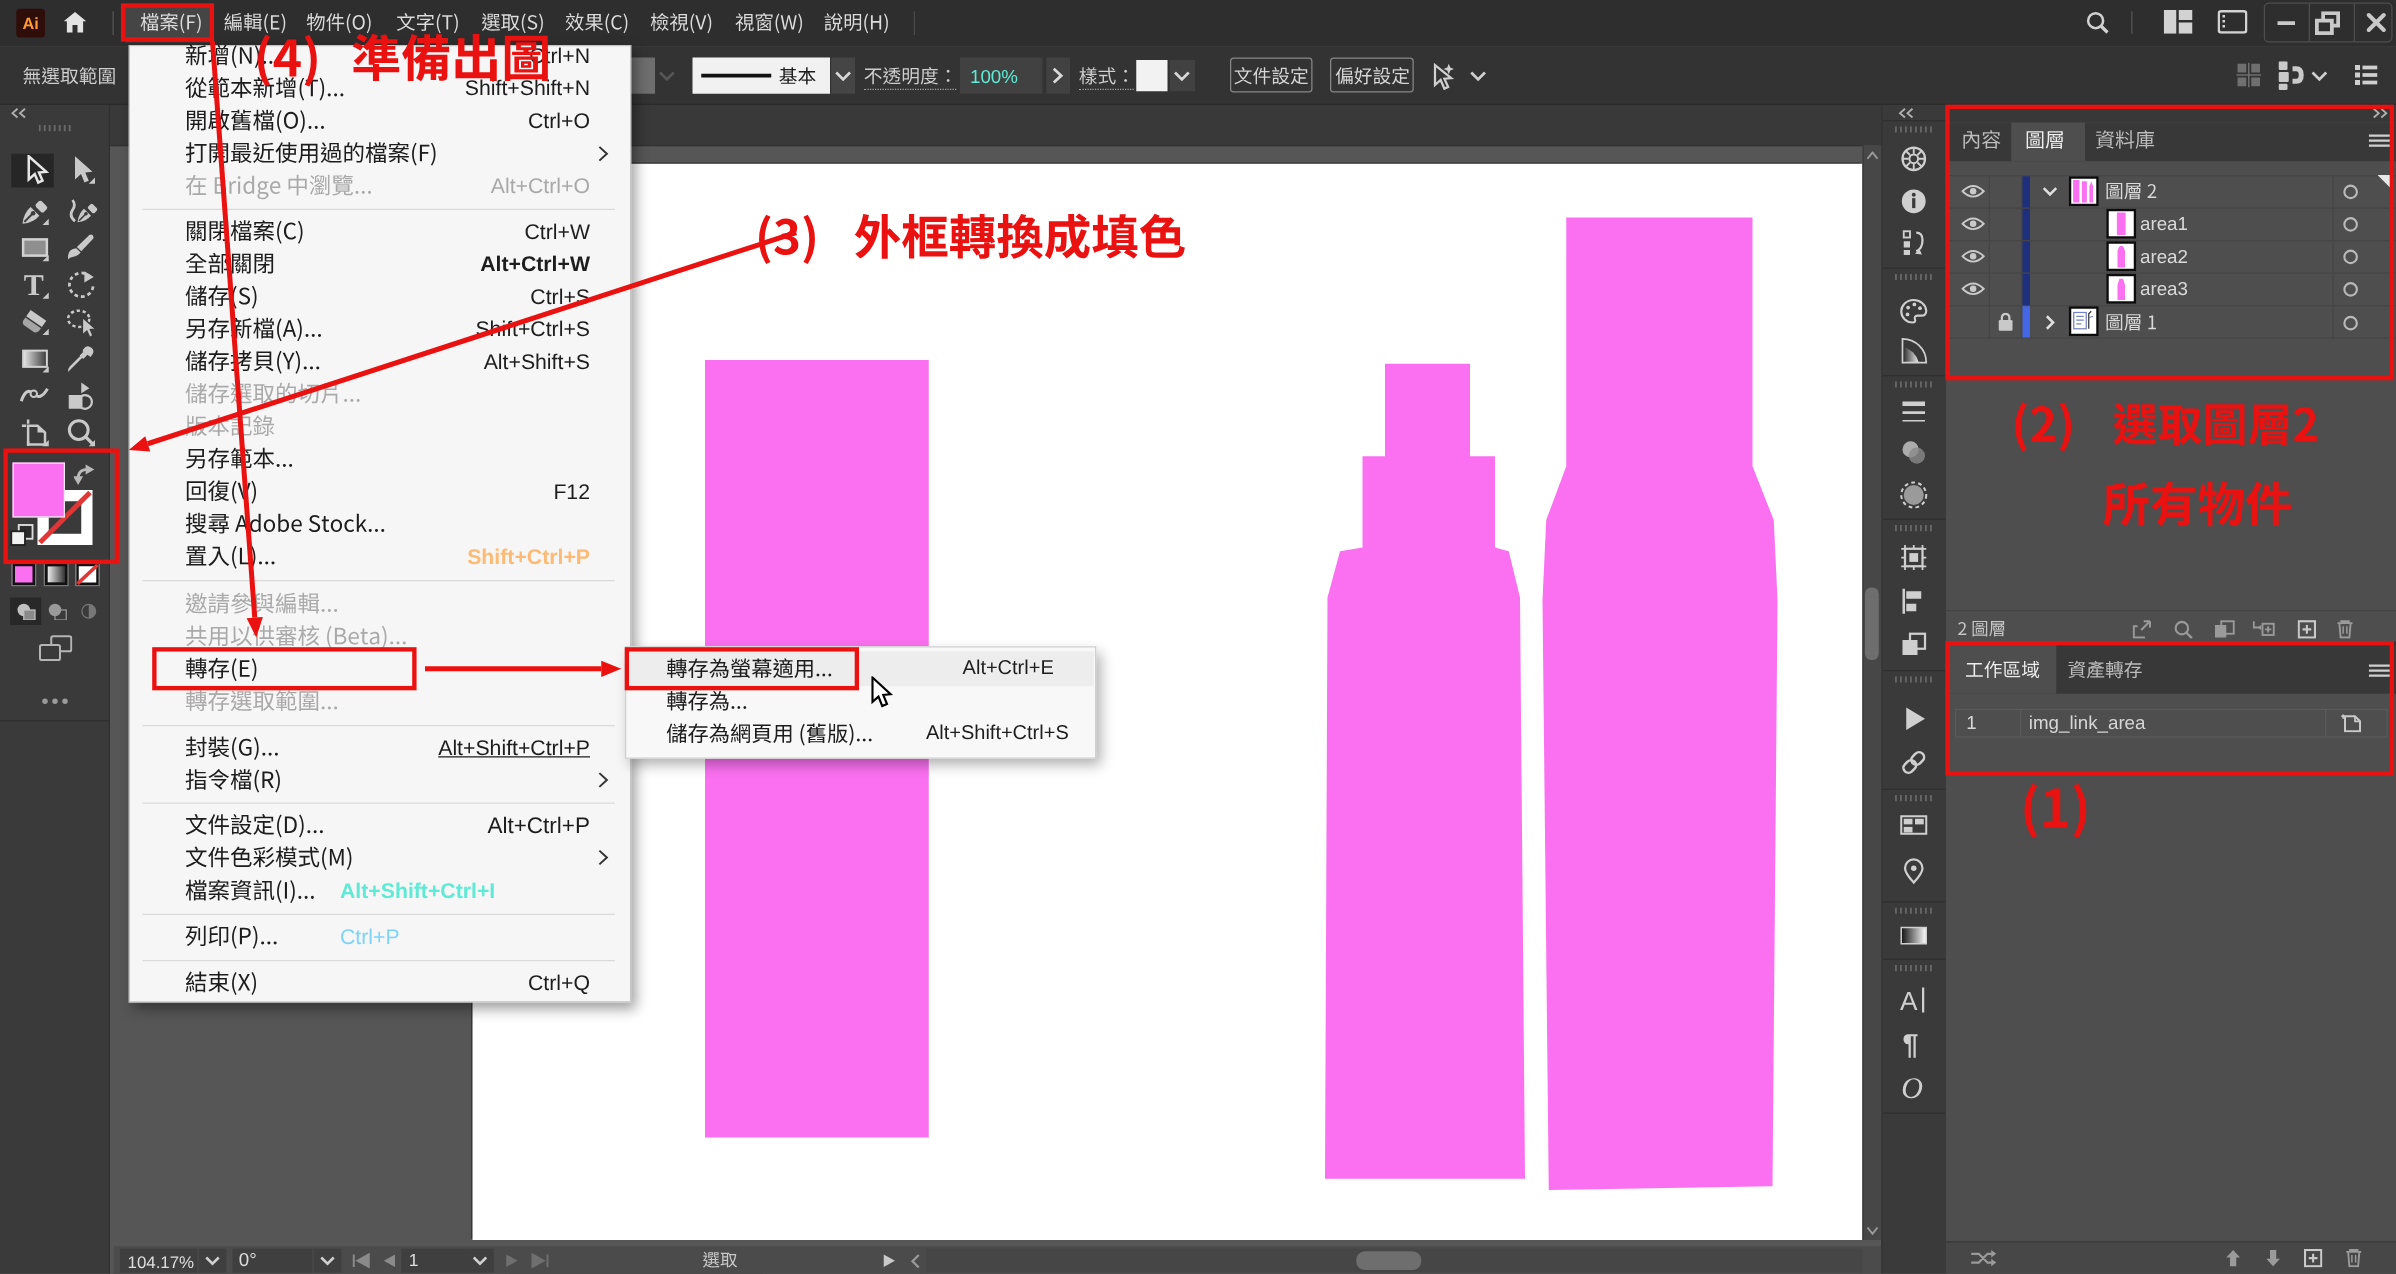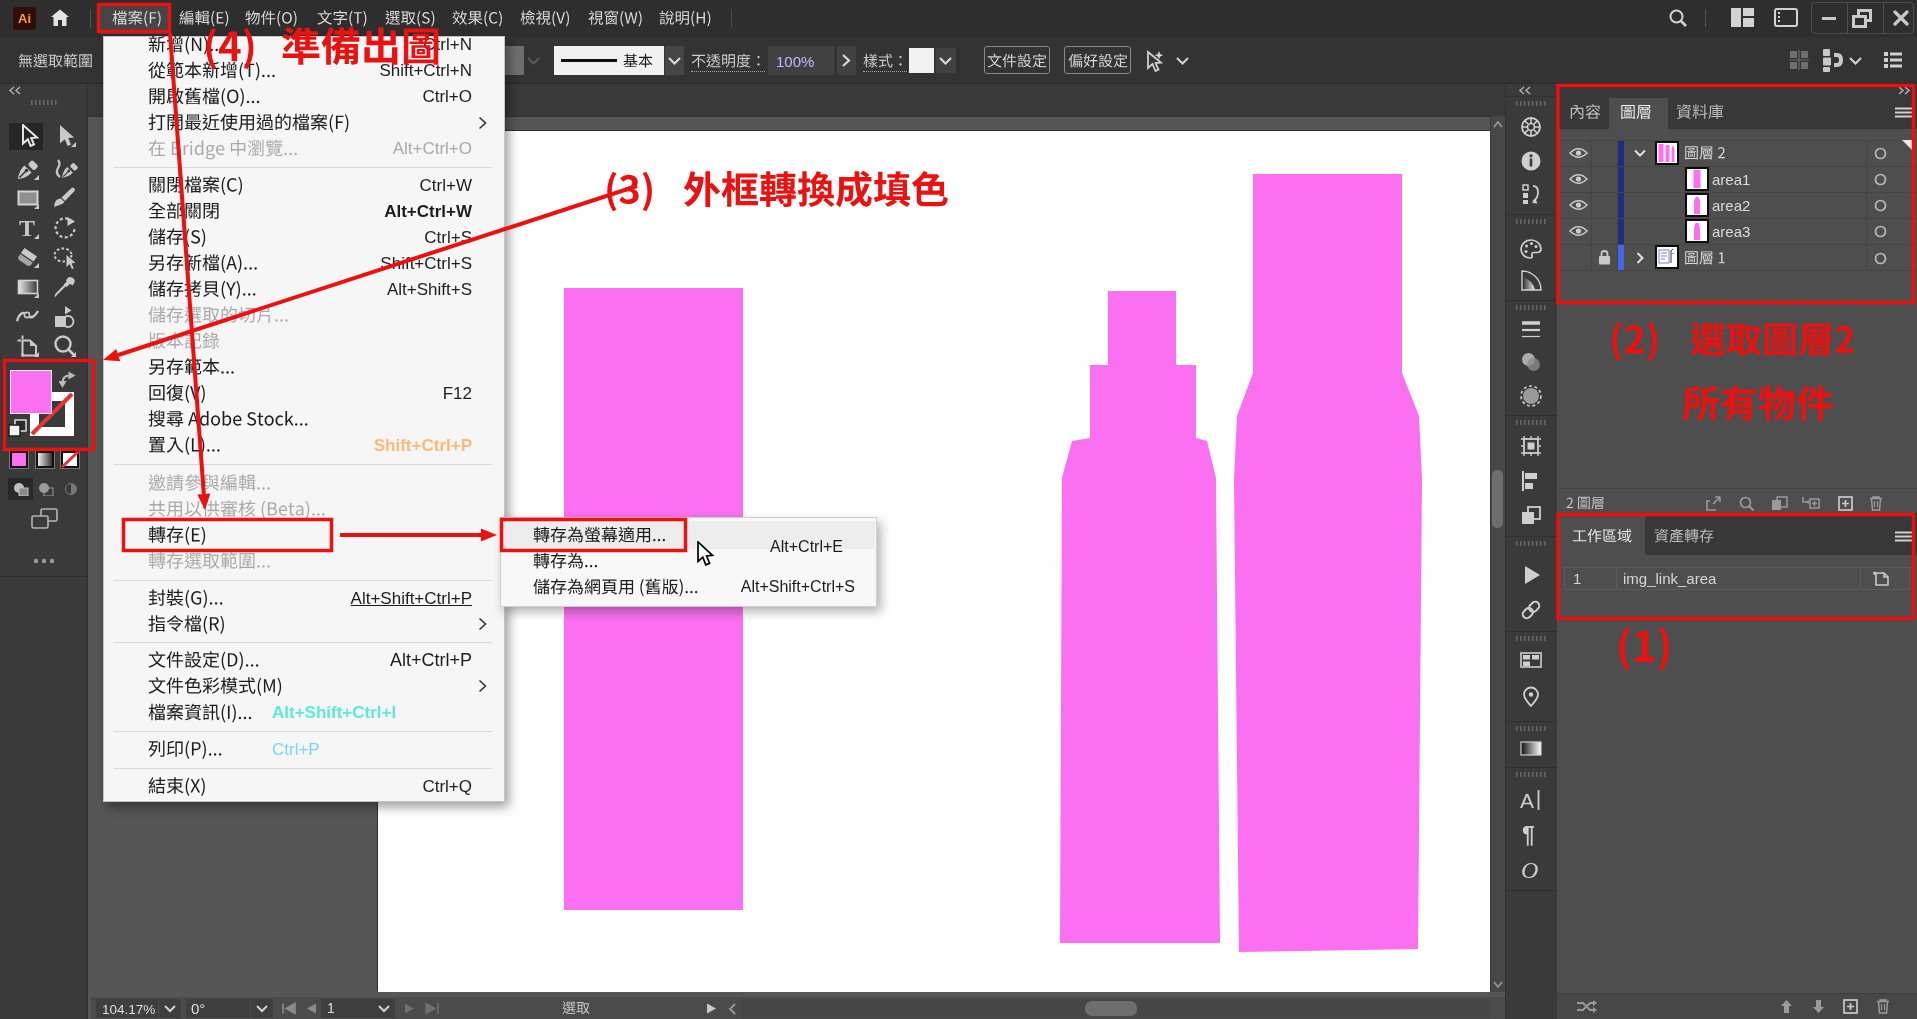--- a/index.html
+++ b/index.html
@@ -48,21 +48,21 @@
     <path d="M1 1 L6.5 6.5 L12 1" stroke="#565656" stroke-width="2.2" fill="none"></path>
   </svg>
 <div style="position:absolute;left:554px;top:46px;width:110px;height:29px;background:#f1f1f1;"></div>
 <div style="position:absolute;left:561px;top:59px;width:56px;height:3px;background:#111;"></div>
 <div style="position:absolute;left:665px;top:46px;width:19px;height:29px;background:#454545;"></div>
 <svg style="position:absolute;left:668px;top:57px" width="13" height="8">
     <path d="M1 1 L6.5 6.5 L12 1" stroke="#d8d8d8" stroke-width="2.2" fill="none"></path>
   </svg>
 <div style="position:absolute;left:691px;top:71px;width:74px;height:1px;border-bottom:1px dotted #a5a5a5;"></div>
 <div style="position:absolute;left:768px;top:46px;width:66px;height:29px;background:#414141;"></div>
-<div style="position:absolute;line-height:19px;left:776px;top:51.7px;font-size:15px;color:#c4b5fd;font-weight:normal;white-space:nowrap;">100%</div>
+<div style="position:absolute;line-height:19px;left:776px;top:51.7px;font-size:15px;color:#5eead4;font-weight:normal;white-space:nowrap;">100%</div>
 <div style="position:absolute;left:837px;top:46px;width:19px;height:29px;background:#414141;"></div>
 <svg style="position:absolute;left:841px;top:54px" width="10" height="13">
     <path d="M2 1 L8 6.5 L2 12" stroke="#d8d8d8" stroke-width="2.2" fill="none"></path>
   </svg>
 <div style="position:absolute;left:863px;top:71px;width:44px;height:1px;border-bottom:1px dotted #a5a5a5;"></div>
 <div style="position:absolute;left:909px;top:48px;width:25px;height:25px;background:#f2f2f2;"></div>
 <div style="position:absolute;left:936px;top:48px;width:20px;height:25px;background:#414141;"></div>
 <svg style="position:absolute;left:939px;top:57px" width="13" height="8">
     <path d="M1 1 L6.5 6.5 L12 1" stroke="#d8d8d8" stroke-width="2.2" fill="none"></path>
   </svg>
@@ -655,21 +655,21 @@
 <svg style="position:absolute;left:706px;top:1002px" width="12" height="13">
     <path d="M1 1.5 L10 6.5 L1 11.5 Z" fill="#c9c9c9"></path>
   </svg>
 <svg style="position:absolute;left:728px;top:1003px" width="9" height="12">
     <path d="M7 1 L2 6 L7 11" stroke="#9a9a9a" stroke-width="1.8" fill="none"></path>
   </svg>
 <div style="position:absolute;left:741px;top:999px;width:749px;height:19px;background:#464646;"></div>
 <div style="position:absolute;left:1085px;top:1001px;width:52px;height:15px;background:#6e6e6e;border-radius:7px;"></div>
 <div style="position:absolute;left:103px;top:36px;width:402px;height:766px;background:#f6f6f6;border:1px solid #c4c4c4;box-shadow:4px 5px 10px rgba(0,0,0,0.38);"></div>
 <div style="position:absolute;line-height:21px;left:272px;top:34.0px;width:200px;text-align:right;font-size:17px;color:#1d1d1d;font-weight:normal;white-space:nowrap;">Ctrl+N</div>
-<div style="position:absolute;line-height:21px;left:272px;top:60.0px;width:200px;text-align:right;font-size:17px;color:#1d1d1d;font-weight:normal;white-space:nowrap;">Shift+Ctrl+N</div>
+<div style="position:absolute;line-height:21px;left:272px;top:60.0px;width:200px;text-align:right;font-size:17px;color:#1d1d1d;font-weight:normal;white-space:nowrap;">Shift+Shift+N</div>
 <div style="position:absolute;line-height:21px;left:272px;top:86.0px;width:200px;text-align:right;font-size:17px;color:#1d1d1d;font-weight:normal;white-space:nowrap;">Ctrl+O</div>
 <svg style="position:absolute;left:478px;top:115.5px" width="9" height="14">
     <path d="M1.5 1.5 L7.5 7 L1.5 12.5" stroke="#333" stroke-width="1.6" fill="none"></path>
   </svg>
 <div style="position:absolute;line-height:21px;left:272px;top:138.0px;width:200px;text-align:right;font-size:17px;color:#a9a9a9;font-weight:normal;white-space:nowrap;">Alt+Ctrl+O</div>
 <div style="position:absolute;line-height:21px;left:272px;top:174.5px;width:200px;text-align:right;font-size:17px;color:#1d1d1d;font-weight:normal;white-space:nowrap;">Ctrl+W</div>
 <div style="position:absolute;line-height:21px;left:272px;top:200.5px;width:200px;text-align:right;font-size:17px;color:#1d1d1d;font-weight:bold;white-space:nowrap;">Alt+Ctrl+W</div>
 <div style="position:absolute;line-height:21px;left:272px;top:226.5px;width:200px;text-align:right;font-size:17px;color:#1d1d1d;font-weight:normal;white-space:nowrap;">Ctrl+S</div>
 <div style="position:absolute;line-height:21px;left:272px;top:252.5px;width:200px;text-align:right;font-size:17px;color:#1d1d1d;font-weight:normal;white-space:nowrap;">Shift+Ctrl+S</div>
 <div style="position:absolute;line-height:21px;left:272px;top:278.5px;width:200px;text-align:right;font-size:17px;color:#1d1d1d;font-weight:normal;white-space:nowrap;">Alt+Shift+S</div>
@@ -687,21 +687,21 @@
 <div style="position:absolute;line-height:21px;left:272px;top:738.5px;width:200px;text-align:left;font-size:17px;color:#7dd3fc;font-weight:normal;white-space:nowrap;">Ctrl+P</div>
 <div style="position:absolute;line-height:21px;left:272px;top:775.5px;width:200px;text-align:right;font-size:17px;color:#1d1d1d;font-weight:normal;white-space:nowrap;">Ctrl+Q</div>
 <div style="position:absolute;left:114px;top:166.5px;width:378px;height:1px;background:#d9d9d9;"></div>
 <div style="position:absolute;left:114px;top:464px;width:378px;height:1px;background:#d9d9d9;"></div>
 <div style="position:absolute;left:114px;top:579.5px;width:378px;height:1px;background:#d9d9d9;"></div>
 <div style="position:absolute;left:114px;top:642px;width:378px;height:1px;background:#d9d9d9;"></div>
 <div style="position:absolute;left:114px;top:730.5px;width:378px;height:1px;background:#d9d9d9;"></div>
 <div style="position:absolute;left:114px;top:767.5px;width:378px;height:1px;background:#d9d9d9;"></div>
 <div style="position:absolute;left:500px;top:517px;width:377px;height:90px;background:#f8f8f8;border:1px solid #cfcfcf;box-shadow:4px 5px 10px rgba(0,0,0,0.3);"></div>
 <div style="position:absolute;left:502px;top:521px;width:373px;height:28px;background:#ededed;"></div>
-<div style="position:absolute;line-height:20px;left:643px;top:525.1px;width:200px;text-align:right;font-size:16px;color:#1d1d1d;font-weight:normal;white-space:nowrap;margin-top:12px;">Alt+Ctrl+E</div>
+<div style="position:absolute;line-height:20px;left:643px;top:525.1px;width:200px;text-align:right;font-size:16px;color:#1d1d1d;font-weight:normal;white-space:nowrap;">Alt+Ctrl+E</div>
 <div style="position:absolute;line-height:20px;left:643px;top:577.1px;width:200px;text-align:right;font-size:16px;color:#1d1d1d;font-weight:normal;white-space:nowrap;margin-left:12px;">Alt+Shift+Ctrl+S</div>
 <svg style="position:absolute;left:0;top:0;pointer-events:none" width="1917" height="1019">
     <defs>
       <path id="g0" d="M52 623H356V553H52ZM186 840H254V-79H186ZM184 581 230 566Q219 507 202 442Q186 378 165 316Q144 254 120 200Q95 147 69 110Q63 124 52 143Q40 162 31 175Q55 209 78 256Q101 303 122 358Q142 413 158 470Q175 528 184 581ZM249 483Q257 473 274 448Q291 423 311 394Q331 364 348 338Q364 313 371 302L330 247Q323 266 308 294Q293 323 275 354Q257 386 242 412Q227 439 217 453ZM442 153H874V98H442ZM438 17H879V-41H438ZM617 840H689V643H617ZM620 260H686V-14H620ZM369 678H947V515H877V617H437V515H369ZM395 291H920V-78H847V233H464V-80H395ZM528 494V401H792V494ZM462 548H862V346H462ZM415 805 476 826Q497 797 516 762Q534 727 542 700L476 676Q469 703 452 740Q435 776 415 805ZM829 830 898 806Q878 771 858 736Q837 701 819 676L762 697Q779 725 798 763Q818 801 829 830Z"></path>
       <path id="g1" d="M460 313H535V-79H460ZM80 765H925V621H852V701H151V621H80ZM64 587H940V526H64ZM52 230H949V166H52ZM709 657 783 639Q752 546 696 482Q641 419 558 378Q474 338 358 316Q241 294 89 284Q85 301 78 318Q71 336 62 348Q208 355 318 374Q427 392 505 428Q583 463 633 519Q683 575 709 657ZM190 427 251 474Q347 460 442 442Q537 425 626 405Q714 385 791 364Q868 344 928 324L854 274Q781 301 678 328Q574 356 450 382Q325 407 190 427ZM431 823 506 842Q522 820 540 792Q557 765 566 745L488 722Q480 743 463 772Q446 800 431 823ZM190 427Q229 462 272 506Q314 551 354 600Q394 648 422 691L495 668Q466 625 426 580Q387 536 346 496Q306 456 272 427ZM304 145 378 120Q348 87 306 55Q263 23 217 -4Q171 -30 127 -50Q120 -42 108 -32Q97 -22 86 -13Q75 -4 65 2Q133 27 198 64Q264 101 304 145ZM613 107 665 155Q710 135 760 108Q811 81 856 52Q902 24 931 0L876 -54Q848 -29 804 0Q760 29 710 58Q660 86 613 107Z"></path>
       <path id="g2" d="M239 -196Q170 -84 131 40Q92 163 92 311Q92 458 131 582Q170 706 239 818L295 792Q231 685 200 562Q168 438 168 311Q168 183 200 60Q231 -64 295 -171Z"></path>
       <path id="g3" d="M101 0V733H523V655H193V407H473V329H193V0Z"></path>
       <path id="g4" d="M99 -196 42 -171Q107 -64 139 60Q171 183 171 311Q171 438 139 562Q107 685 42 792L99 818Q169 706 208 582Q246 458 246 311Q246 163 208 40Q169 -84 99 -196Z"></path>
       <path id="g5" d="M279 447 332 465Q347 434 360 399Q374 364 385 331Q396 298 400 273L344 251Q339 276 329 310Q319 344 306 380Q293 416 279 447ZM182 189 236 201Q246 152 253 94Q260 36 263 -6L206 -20Q204 23 197 82Q190 140 182 189ZM78 197 137 186Q129 122 116 56Q103 -10 87 -57Q78 -52 60 -45Q42 -38 31 -35Q48 11 60 74Q71 136 78 197ZM54 466Q53 473 49 485Q45 497 40 510Q36 522 32 531Q45 534 58 548Q71 563 86 586Q97 601 120 640Q143 679 169 732Q195 785 214 839L278 812Q241 728 194 646Q147 564 99 504V503Q99 503 92 499Q86 495 76 490Q67 484 60 478Q54 471 54 466ZM55 467 54 519 87 540 258 555Q255 541 254 525Q252 509 252 498Q174 489 134 484Q95 478 79 474Q63 471 55 467ZM61 240Q59 247 55 259Q51 271 47 284Q43 296 39 305Q55 308 72 326Q89 345 110 373Q122 387 145 419Q168 451 196 494Q225 538 254 589Q282 640 306 692L365 656Q329 587 286 519Q243 451 198 390Q152 328 105 277V276Q105 276 98 272Q92 269 83 264Q74 258 68 252Q61 246 61 240ZM61 240 59 293 93 316 358 353Q356 340 356 324Q355 307 356 296Q264 282 208 272Q153 263 124 258Q94 252 81 248Q68 244 61 240ZM289 210 340 227Q354 189 368 145Q382 101 388 69L334 49Q329 82 316 127Q303 172 289 210ZM423 769H492V501Q492 440 489 366Q486 292 478 213Q470 134 454 59Q439 -16 415 -79Q409 -73 398 -66Q386 -59 374 -53Q363 -47 354 -44Q378 17 392 87Q406 157 413 230Q420 303 422 372Q423 442 423 501ZM626 339H673V-67H626ZM743 339H790V-62H743ZM461 655H899V435H461V495H832V595H461ZM499 367H888V304H558V-80H499ZM861 367H921V-11Q921 -31 917 -43Q913 -55 900 -63Q887 -70 868 -72Q850 -73 825 -73Q823 -62 818 -46Q813 -31 808 -19Q823 -20 836 -20Q848 -20 853 -20Q861 -20 861 -10ZM531 190H883V129H531ZM840 839 898 788Q838 769 762 755Q685 741 602 730Q520 720 443 713Q441 725 435 742Q429 758 423 769Q498 776 576 786Q654 797 724 810Q793 824 840 839Z"></path>
       <path id="g6" d="M835 517H905V-80H835ZM597 751V650H834V751ZM526 808H908V594H526ZM469 535H963V473H469ZM566 387H869V330H566ZM566 241H869V184H566ZM532 519H602V73L532 66ZM50 731H464V665H50ZM39 161H476V95H39ZM224 840H292V566H224ZM231 563H286V272H292V-81H224V272H231ZM135 391V299H386V391ZM135 535V445H386V535ZM77 591H445V243H77ZM449 98H959V30H449Z"></path>

